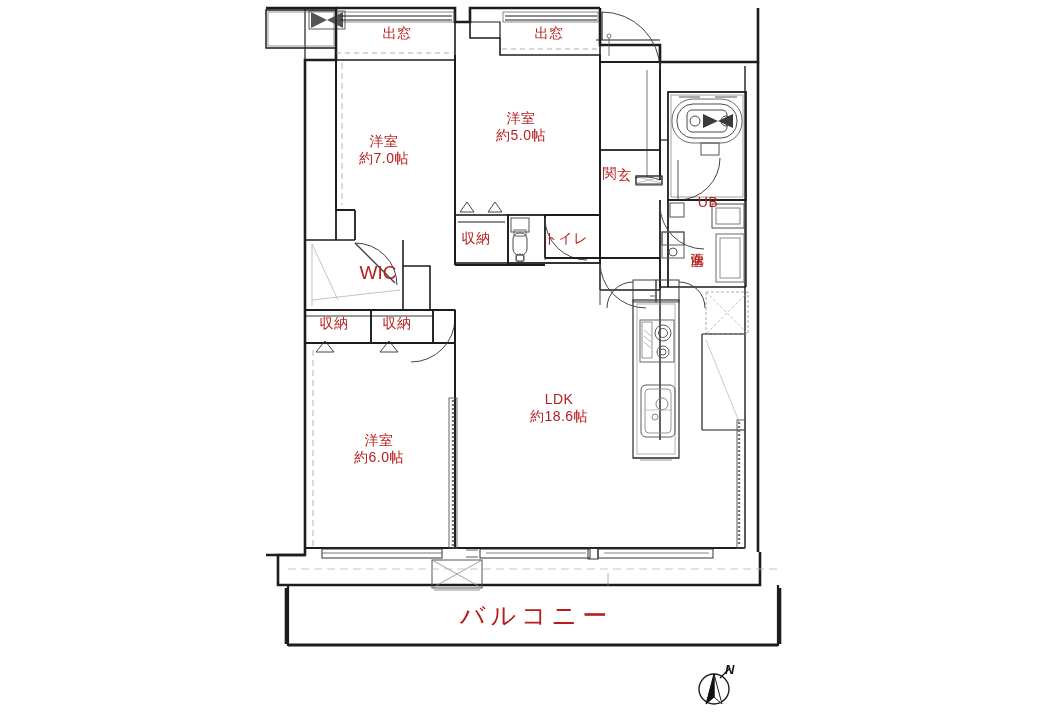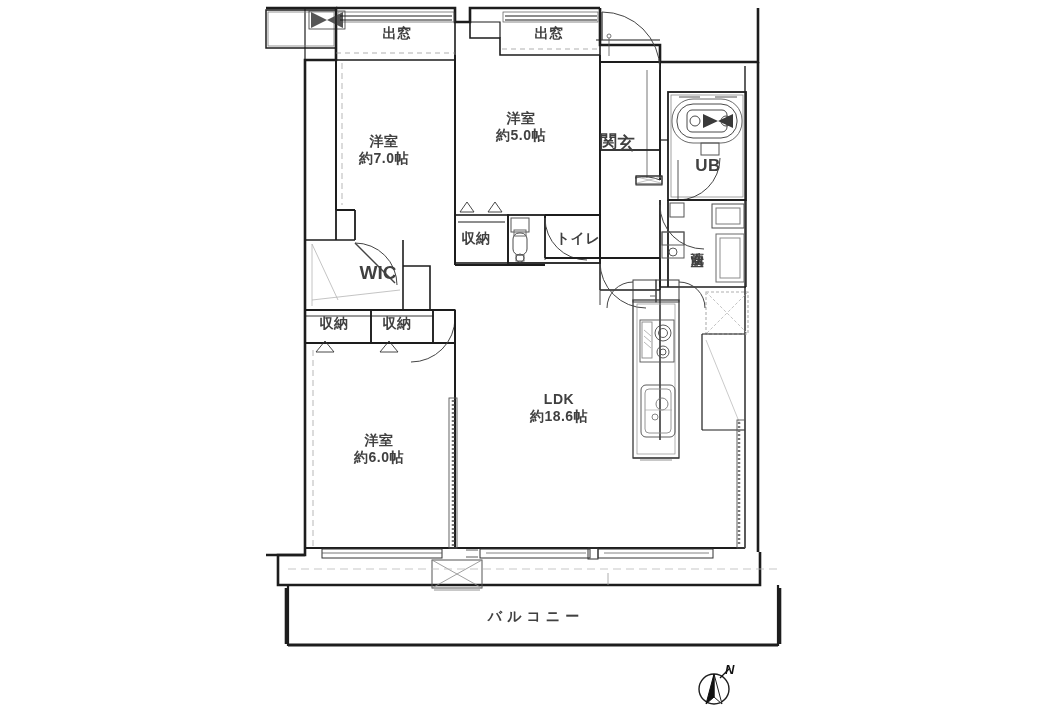--- a/index.html
+++ b/index.html
@@ -1,27 +1,27 @@
 <!DOCTYPE html>
 <html><head>
 <meta charset="utf-8">
 <title>Floor Plan</title>
 <style>
   html,body{margin:0;padding:0;background:#ffffff;}
   body{width:1040px;height:720px;position:relative;overflow:hidden;
        font-family:"Liberation Sans","DejaVu Sans",sans-serif;color:#111;}
   #plan{position:absolute;left:0;top:0;width:1040px;height:720px;}
-  .lbl{position:absolute;text-align:center;font-weight:bold;color:#404040;
+  .lbl{position:absolute;text-align:center;font-weight:normal;color:#b91c1c;
        line-height:1.18;white-space:pre;letter-spacing:0.5px;}
   .lbl.big{font-size:14px;}
-  .lbl.mid{font-size:17px;}
+  .lbl.mid{font-size:14px;margin-top:36px;}
   .lbl.sml{font-size:14px;}
   .lbl.tiny{font-size:13px;}
   .lbl.vert{writing-mode:vertical-rl;text-orientation:upright;line-height:1.05;}
-  .lbl.balc{font-size:14px;letter-spacing:5px;text-align:right;}
+  .lbl.balc{font-size:25px;letter-spacing:5px;text-align:right;}
   .lbl.wic{font-size:19px;letter-spacing:0px;}
   .compass-n{position:absolute;font-style:italic;font-weight:bold;font-size:13px;color:#111;}
 </style>
 </head>
 <body>
 
 <svg id="plan" viewBox="0 0 1040 720" xmlns="http://www.w3.org/2000/svg">
   <rect x="0" y="0" width="1040" height="720" fill="#ffffff"></rect>
 
   <g fill="none" stroke="#1d1d1d" stroke-width="2.2" stroke-linejoin="miter">
@@ -322,21 +322,21 @@
     <div class="lbl sml" style="left: 549px; top: 33px; transform: translate(-50%, -50%);">出窓</div>
     <div class="lbl big" style="left: 384px; top: 150px; transform: translate(-50%, -50%);">洋室
 約7.0帖</div>
     <div class="lbl big" style="left: 521px; top: 127px; transform: translate(-50%, -50%);">洋室
 約5.0帖</div>
     <div class="lbl mid vert" style="left: 617px; top: 120px; transform: translate(-50%, -50%);">玄
 関</div>
     <div class="lbl mid" style="left: 708px; top: 166px; transform: translate(-50%, -50%);">UB</div>
     <div class="lbl tiny vert" style="left: 697px; top: 243px; transform: translate(-50%, -50%);">洗面室</div>
     <div class="lbl sml" style="left: 476px; top: 238px; transform: translate(-50%, -50%);">収納</div>
-    <div class="lbl sml" style="left: 578px; top: 238px; transform: translate(-50%, -50%);">トイレ</div>
+    <div class="lbl sml" style="left: 566px; top: 238px; transform: translate(-50%, -50%);">トイレ</div>
     <div class="lbl wic" style="left: 366px; top: 273px; transform: translate(-50%, -50%); margin-left: 12px;">WIC</div>
     <div class="lbl sml" style="left: 334px; top: 323px; transform: translate(-50%, -50%);">収納</div>
     <div class="lbl sml" style="left: 397px; top: 323px; transform: translate(-50%, -50%);">収納</div>
     <div class="lbl big" style="left: 559px; top: 408px; transform: translate(-50%, -50%);">LDK
 約18.6帖</div>
     <div class="lbl big" style="left: 379px; top: 449px; transform: translate(-50%, -50%);">洋室
 約6.0帖</div>
     <div class="lbl balc" style="left: 536px; top: 616px; transform: translate(-50%, -50%);">バルコニー</div>
   </div>
 

